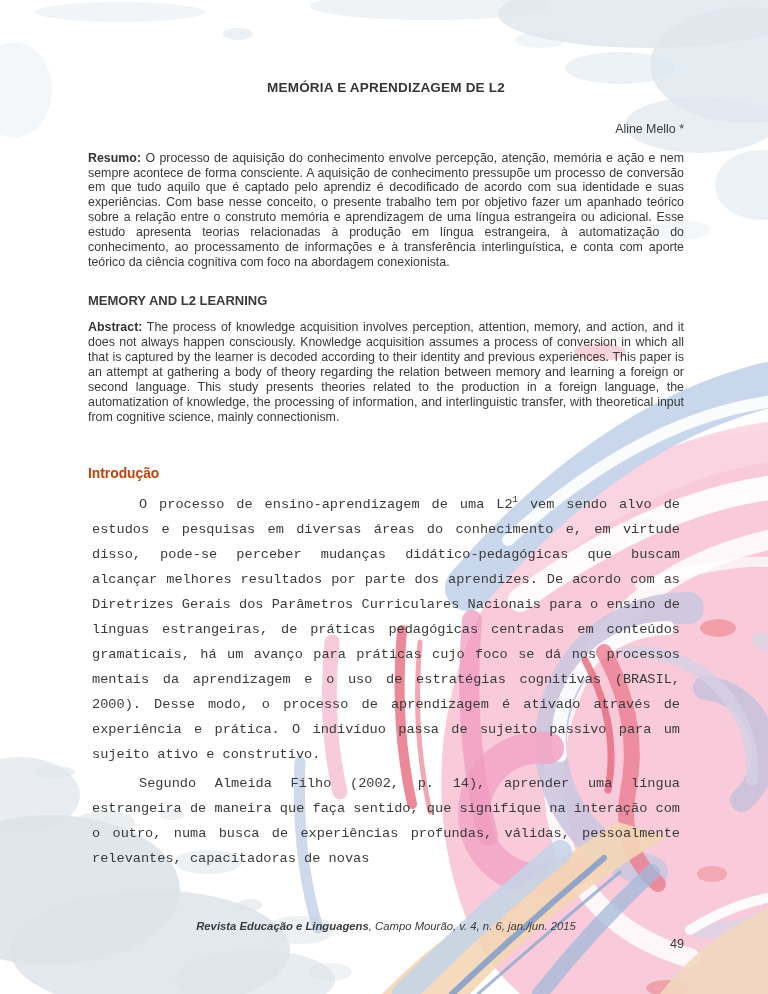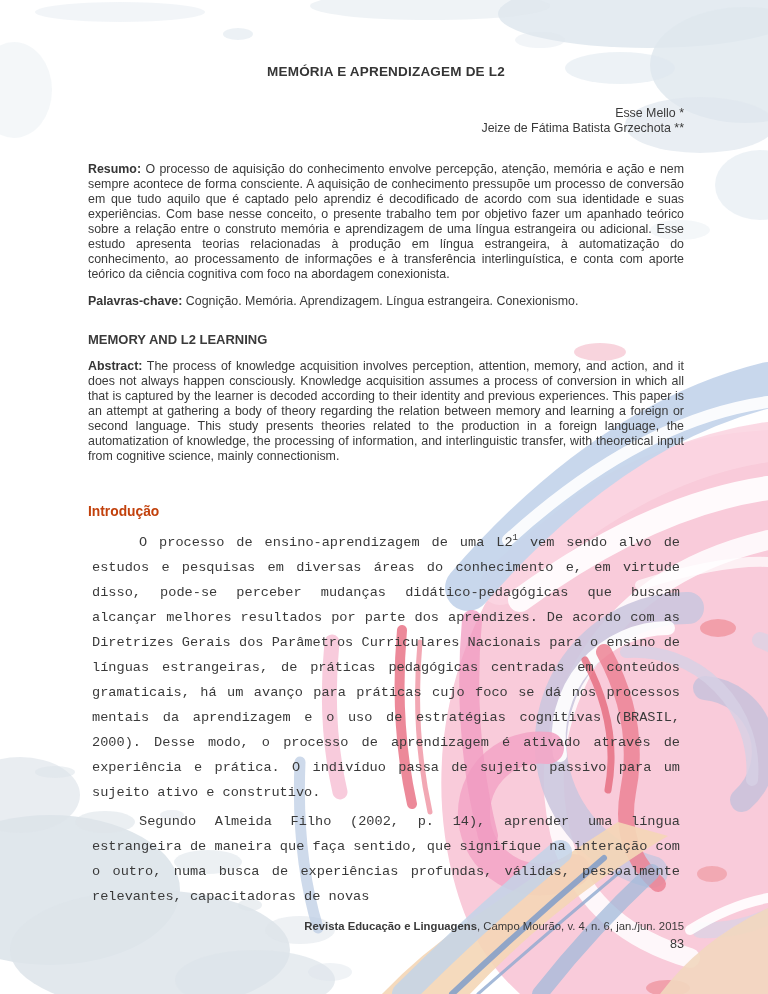--- a/index.html
+++ b/index.html
@@ -6,42 +6,42 @@
   .page {
     position:relative;
     width:768px; height:994px;
     background:#ffffff;
     overflow:hidden;
     font-family:"Liberation Sans", sans-serif;
     color:#3a3a3a;
   }
   .bg { position:absolute; left:0; top:0; z-index:0; }
   .content {
-    position:absolute; left:88px; top:0; width:596px; z-index:1;
+    position:absolute; left:88px; top:16px; width:596px; z-index:1;
   }
   .title {
     margin-top:64px;
     text-align:center;
     font-weight:bold;
     font-size:13.5px;
     letter-spacing:.2px;
     color:#353535;
   }
   .authors {
     margin-top:27px;
     text-align:right;
     font-size:12.4px;
     line-height:14.6px;
   }
   .small-par {
     font-size:12.4px;
     line-height:14.9px;
     text-align:justify;
   }
-  .resumo { margin-top:27px; }
+  .resumo { margin-top:14px; }
   .kw { margin-top:0; }
   .heading-en {
     margin-top:23px;
     font-weight:bold;
     font-size:13px;
   }
   .abstract-en { }
   b.runin { font-weight:bold; color:#353535; }
   .section-heading {
     margin-top:41px;
@@ -54,21 +54,22 @@
     font-size:13.6px;
     line-height:25px;
     text-align:justify;
     text-indent:47px;
     font-family:Liberation Mono, monospace;
   }
   .body-par.first { margin-top:11px; }
   sup.fn { font-size:9px; vertical-align:super; line-height:0; }
   .footer {
     position:absolute; left:88px; top:920px; width:596px; z-index:1;
-    text-align:right;
+    text-align:center;
+    font-style:italic;
     font-size:11.3px;
     color:#3a3a3a;
   }
   .footer b { font-weight:bold; }
   .page-number {
     position:absolute; left:88px; top:937px; width:596px; z-index:1;
     text-align:right;
     font-size:12.6px;
   }
 </style>
@@ -143,38 +144,36 @@
       <path d="M660,994 Q700,940 768,908 L768,994 Z" fill="#f2d7bf" stroke="none" opacity=".9"></path>
       <path d="M690,930 Q730,905 768,898" stroke="#ffffff" stroke-width="10" opacity=".9"></path>
     </g>
   </svg>
 
   <div class="content">
 
     <div class="title">MEMÓRIA E APRENDIZAGEM DE L2</div>
 
     <div class="authors">
-      <div>Esse Mello *</div>
-      <div>Jeize de Fátima Batista Grzechota **</div>
+      <div>Aline Mello *</div>
     </div>
 
     <p class="small-par resumo"><b class="runin">Resumo:</b><span> O processo de aquisição do conhecimento envolve percepção, atenção, memória e ação e nem sempre acontece de forma consciente. A aquisição de conhecimento pressupõe um processo de conversão em que tudo aquilo que é captado pelo aprendiz é decodificado de acordo com sua identidade e suas experiências. Com base nesse conceito, o presente trabalho tem por objetivo fazer um apanhado teórico sobre a relação entre o construto memória e aprendizagem de uma língua estrangeira ou adicional. Esse estudo apresenta teorias relacionadas à produção em língua estrangeira, à automatização do conhecimento, ao processamento de informações e à transferência interlinguística, e conta com aporte teórico da ciência cognitiva com foco na abordagem conexionista.</span></p>
 
-    <p class="small-par kw"><b class="runin">Palavras-chave:</b><span> Cognição. Memória. Aprendizagem. Língua estrangeira. Conexionismo.</span></p>
 
     <div class="heading-en">MEMORY AND L2 LEARNING</div>
 
     <p class="small-par abstract-en"><b class="runin">Abstract:</b><span> The process of knowledge acquisition involves perception, attention, memory, and action, and it does not always happen consciously. Knowledge acquisition assumes a process of conversion in which all that is captured by the learner is decoded according to their identity and previous experiences. This paper is an attempt at gathering a body of theory regarding the relation between memory and learning a foreign or second language. This study presents theories related to the production in a foreign language, the automatization of knowledge, the processing of information, and interlinguistic transfer, with theoretical input from cognitive science, mainly connectionism.</span></p>
 
 
     <div class="section-heading">Introdução</div>
 
     <p class="body-par first"><span>O processo de ensino-aprendizagem de uma L2</span><sup class="fn">1</sup><span> vem sendo alvo de estudos e pesquisas em diversas áreas do conhecimento e, em virtude disso, pode-se perceber mudanças didático-pedagógicas que buscam alcançar melhores resultados por parte dos aprendizes. De acordo com as Diretrizes Gerais dos Parâmetros Curriculares Nacionais para o ensino de línguas estrangeiras, de práticas pedagógicas centradas em conteúdos gramaticais, há um avanço para práticas cujo foco se dá nos processos mentais da aprendizagem e o uso de estratégias cognitivas (BRASIL, 2000). Desse modo, o processo de aprendizagem é ativado através de experiência e prática. O indivíduo passa de sujeito passivo para um sujeito ativo e construtivo.</span></p>
 
     <p class="body-par">Segundo Almeida Filho (2002, p. 14), aprender uma língua estrangeira de maneira que faça sentido, que signifique na interação com o outro, numa busca de experiências profundas, válidas, pessoalmente relevantes, capacitadoras de novas</p>
 
   </div>
 
   <div class="footer"><b>Revista Educação e Linguagens</b><span>, Campo Mourão, v. 4, n. 6, jan./jun. 2015</span></div>
 
-  <div class="page-number">83</div>
+  <div class="page-number">49</div>
 
 </div>
 
 </body></html>

